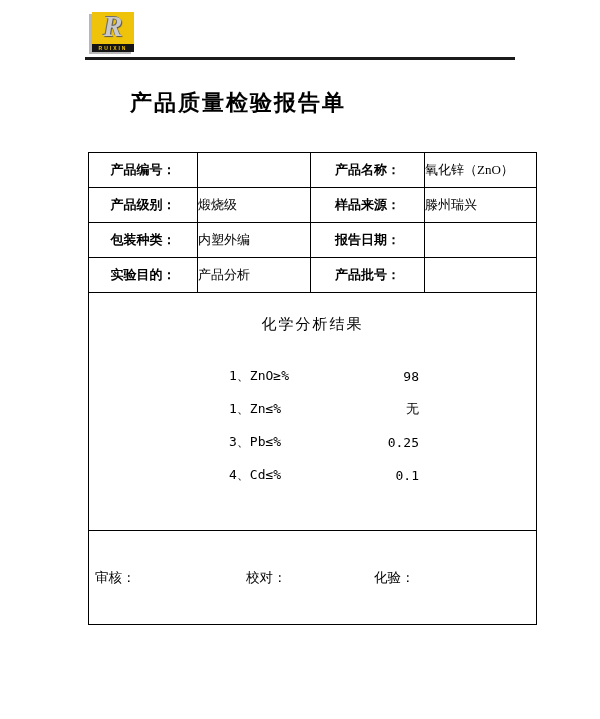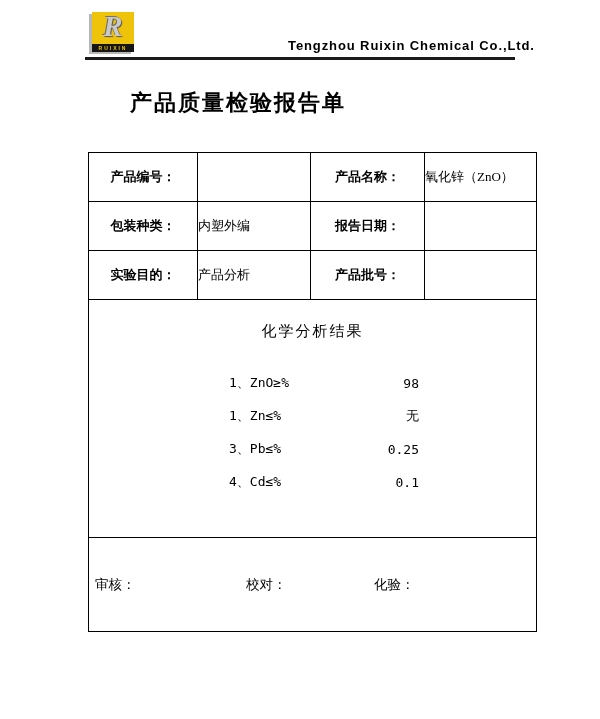--- a/index.html
+++ b/index.html
@@ -24,21 +24,21 @@
 
   
   .doc-title{position:absolute;left:0;top:88px;width:476px;margin:0;text-align:center;
              font-size:22px;font-weight:bold;letter-spacing:2px;
              font-family:"Liberation Sans",sans-serif;}
 
   
   .report{position:absolute;left:88px;top:152px;width:448px;border-collapse:collapse;
           table-layout:fixed;}
   .report td{border:1.5px solid #000;padding:0;}
-  .row-info{height:49px;}
+  .row-info{height:35px;}
   .lbl{text-align:center;font-weight:bold;font-size:13px;
        font-family:"Liberation Sans",sans-serif;}
   .val{font-size:13px;
        font-family:"Liberation Serif","DejaVu Serif",serif;}
 
   .analysis-cell{height:237px;vertical-align:top;}
   .analysis-inner{position:relative;width:100%;height:237px;}
   .a-title{position:absolute;top:22px;left:0;width:100%;text-align:center;font-size:15px;
            letter-spacing:2px;font-family:"Liberation Serif","DejaVu Serif",serif;}
   .a-items{position:absolute;top:66px;left:0;width:100%;}
@@ -63,38 +63,43 @@
 </style>
 </head>
 <body>
 
 <div class="page">
 
   <div class="logo-box">
     <span class="logo-r">R</span>
     <div class="logo-strip">RUIXIN</div>
   </div>
-  <span class="company-en">Tengzhou Ruixin Chemical Co.,Ltd.</span>
   <div class="header-rule"></div>
 
   <h1 class="doc-title">产品质量检验报告单</h1>
 
   <table class="report">
     <colgroup>
       <col style="width:109px">
         <col style="width:113px">
         <col style="width:114px">
         <col style="width:112px">
     </colgroup>
     <tbody>
       <tr class="row-info">
         <td class="lbl">产品编号：</td>
         <td class="val"></td>
         <td class="lbl">产品名称：</td>
         <td class="val">氧化锌（ZnO）</td>
+      </tr>
+      <tr class="row-info">
+        <td class="lbl">产品级别：</td>
+        <td class="val">煅烧级</td>
+        <td class="lbl">样品来源：</td>
+        <td class="val">滕州瑞兴</td>
       </tr>
       <tr class="row-info">
         <td class="lbl">包装种类：</td>
         <td class="val">内塑外编</td>
         <td class="lbl">报告日期：</td>
         <td class="val"></td>
       </tr>
       <tr class="row-info">
         <td class="lbl">实验目的：</td>
         <td class="val">产品分析</td>

